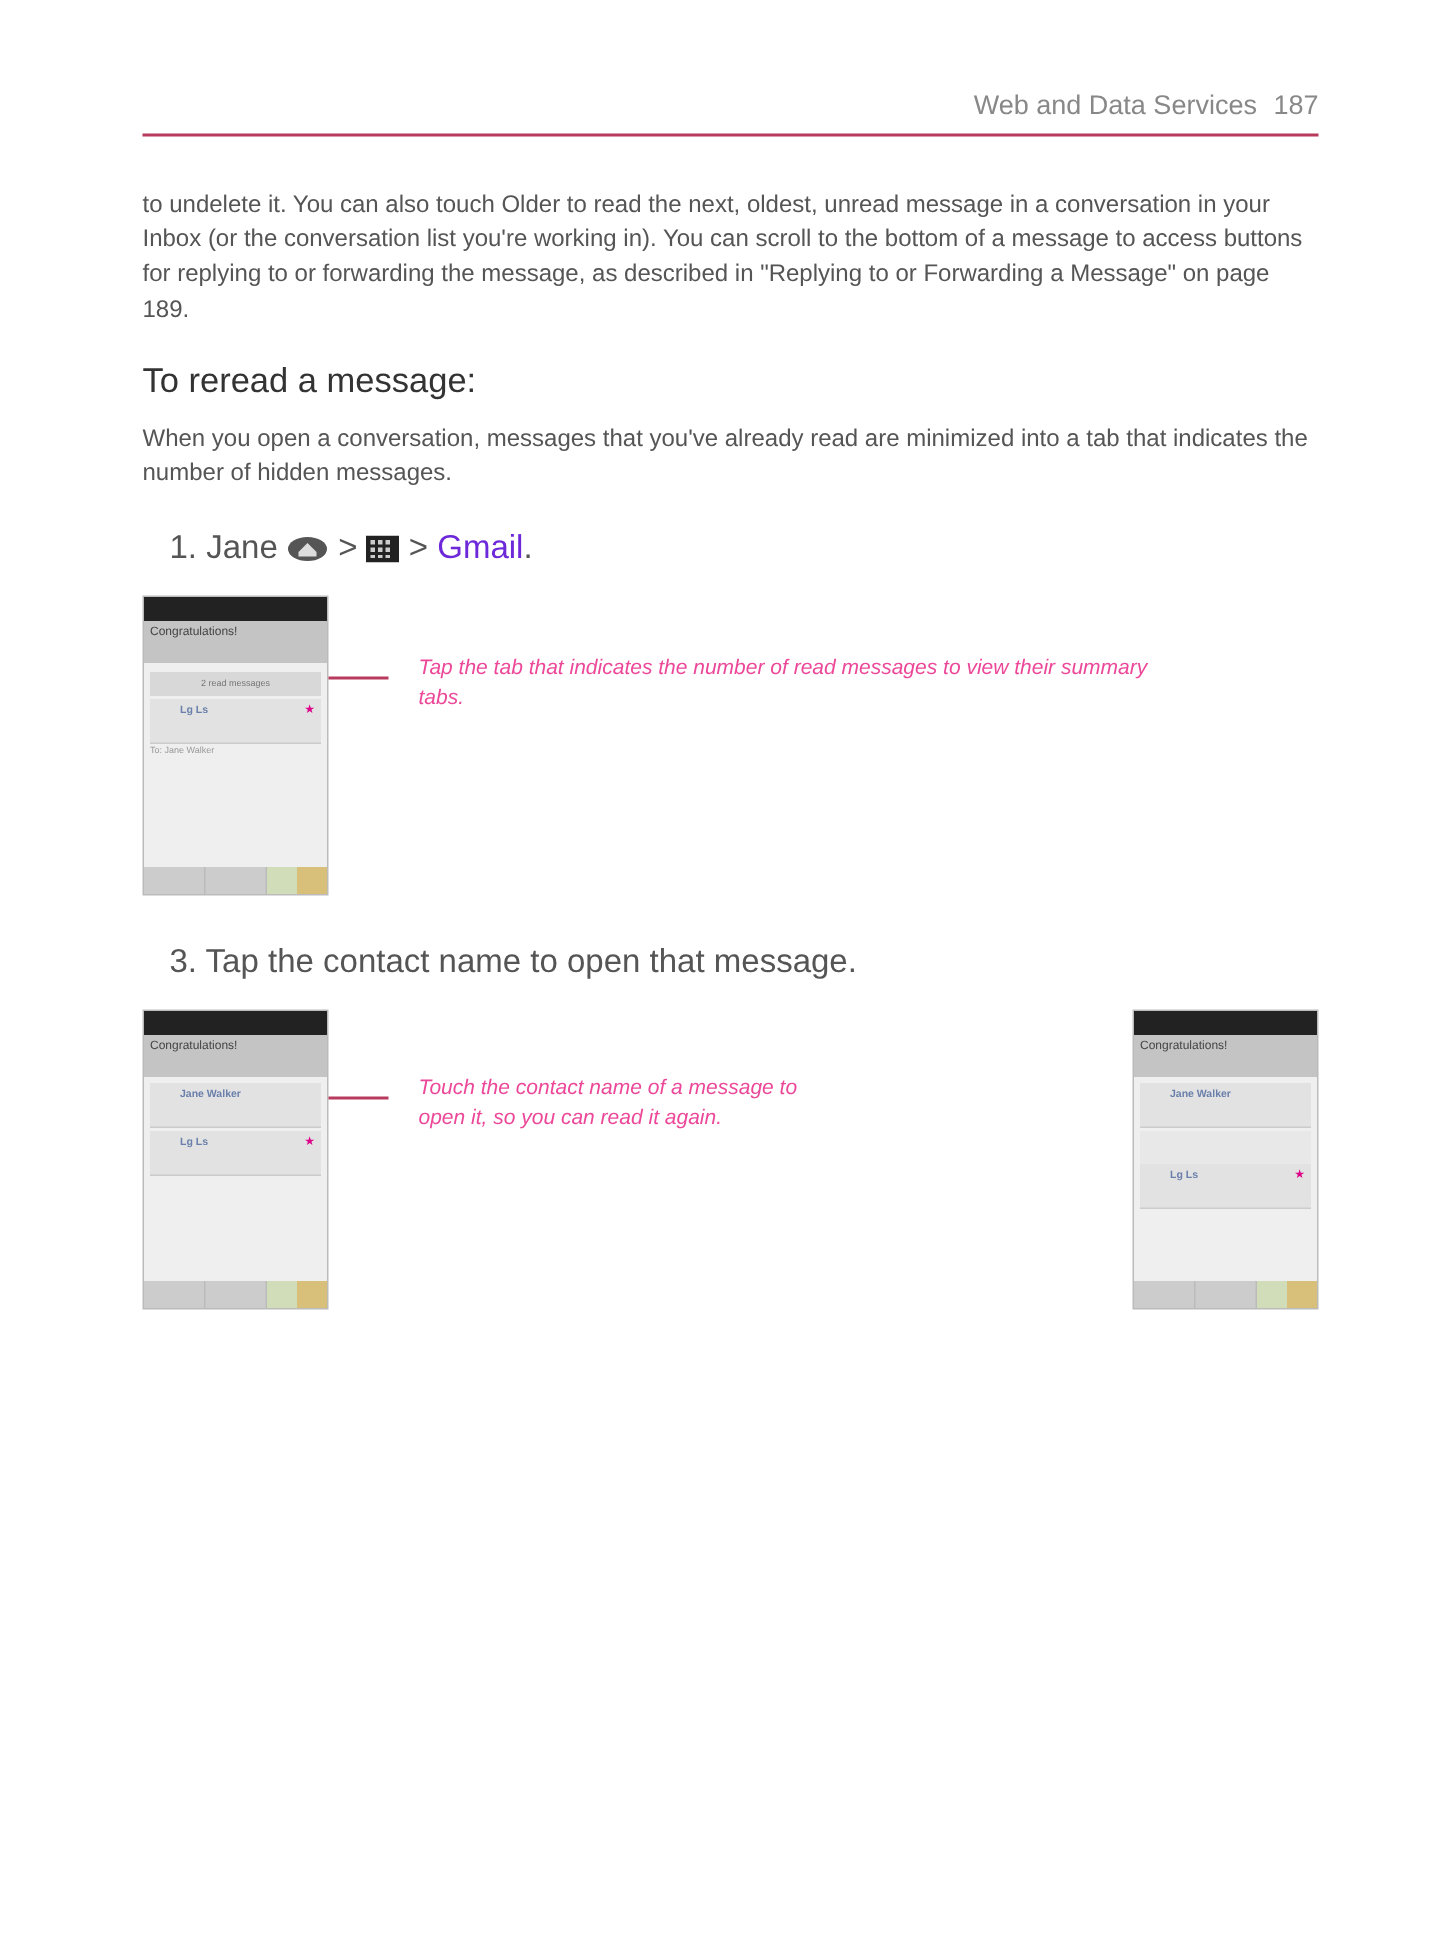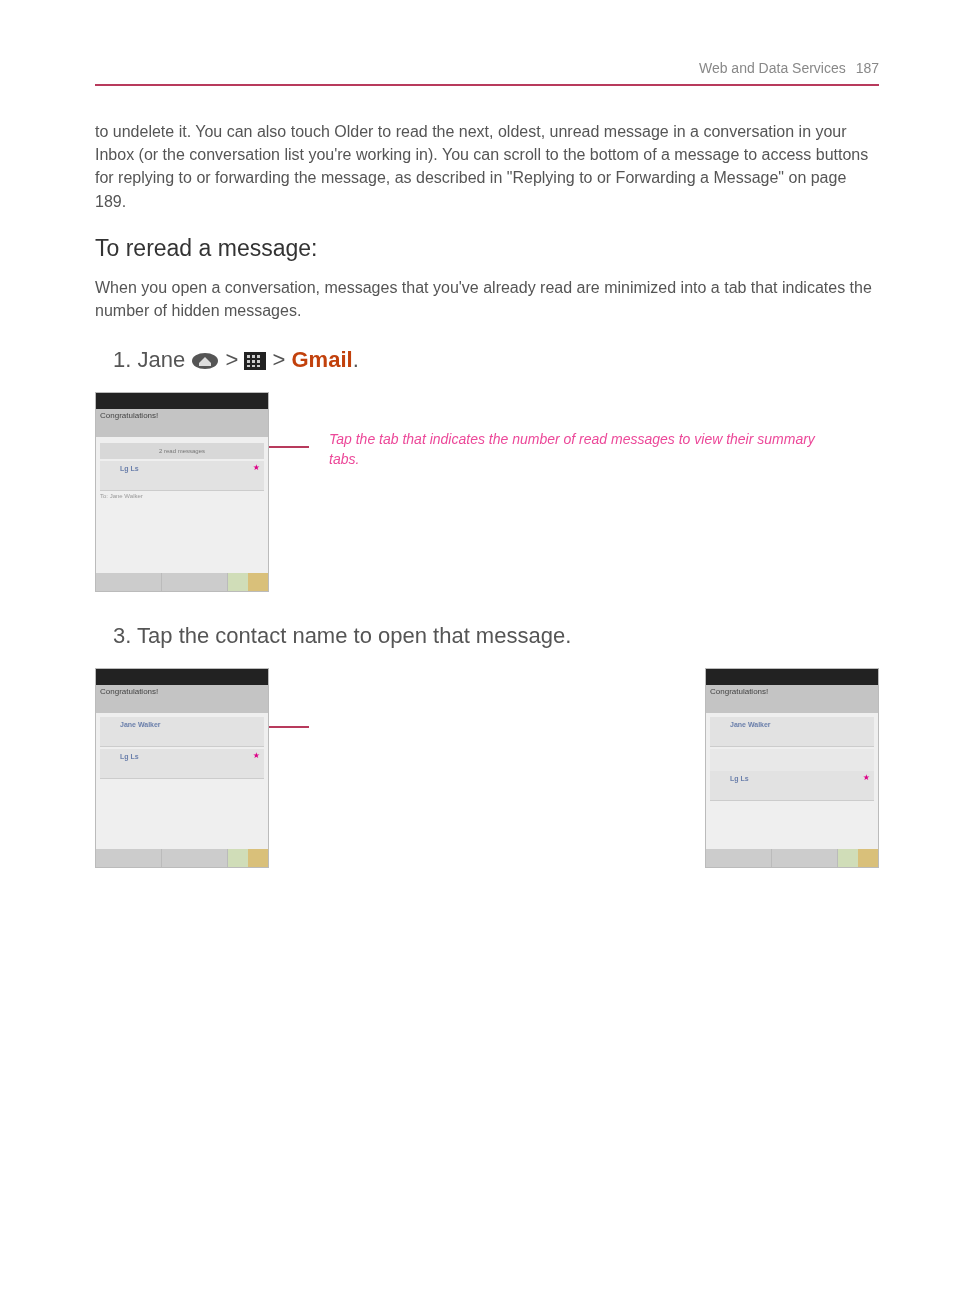--- a/index.html
+++ b/index.html
@@ -7,21 +7,21 @@
     font-family: Arial, Helvetica, sans-serif;
     width: 954px;
     height: 1291px;
     background: #fff;
     color: #555;
     position: relative;
     padding: 60px 75px 60px 95px;
   }
   .header {
     text-align: right;
-    font-size: 14px;
+    font-size: 18px;
     color: #888;
     border-bottom: 2px solid #b83a5c;
     padding-bottom: 8px;
     margin-bottom: 34px;
   }
   .header .pg { color: #888; margin-left: 6px; }
   .para {
     font-size: 16px;
     line-height: 1.45;
     color: #555;
@@ -45,35 +45,35 @@
     padding-left: 24px;
     text-indent: -24px;
   }
   .step-num { display: inline; }
   .icon-home, .icon-grid {
     display: inline-block;
     vertical-align: middle;
     text-indent: 0;
   }
   .icon-home svg, .icon-grid svg { display: block; }
-  .bold { font-weight: bold; color: #c2410c; }
+  .bold { font-weight: normal; color: #6d28d9; }
   .fig-row {
     display: flex;
     align-items: flex-start;
     gap: 28px;
     margin: 16px 0 28px 0;
   }
   .fig-row-3 {
     display: flex;
     align-items: flex-start;
     gap: 28px;
     margin: 16px 0 10px 0;
   }
   .thumb {
-    width: 174px;
+    width: 124px;
     height: 200px;
     background: linear-gradient(#e8e8e8, #d8d8d8);
     border: 1px solid #bbb;
     position: relative;
     flex-shrink: 0;
   }
   .thumb-inner {
     position: absolute;
     top: 0; left: 0; right: 0;
     height: 16px;
@@ -233,20 +233,21 @@
       </div>
     </div>
     <div class="thumb-bottom">
       <div class="btn"></div>
       <div class="btn"></div>
       <div class="arrow"></div>
       <div class="arrow r"></div>
     </div>
   </div>
   <div class="callout-line" style="top:58px;"></div>
+  <div class="callout">Touch the contact name of a message to open it, so you can read it again.</div>
   <div style="flex:1"></div>
   <div class="thumb">
     <div class="thumb-inner"></div>
     <div class="thumb-title">Congratulations!</div>
     <div class="thumb-body">
       <div class="thumb-row">
         <span class="blue">Jane Walker</span>
       </div>
       <div style="height:22px;background:#e8e8e8;font-size:6px;color:#888;padding:2px;"></div>
       <div class="thumb-row">

